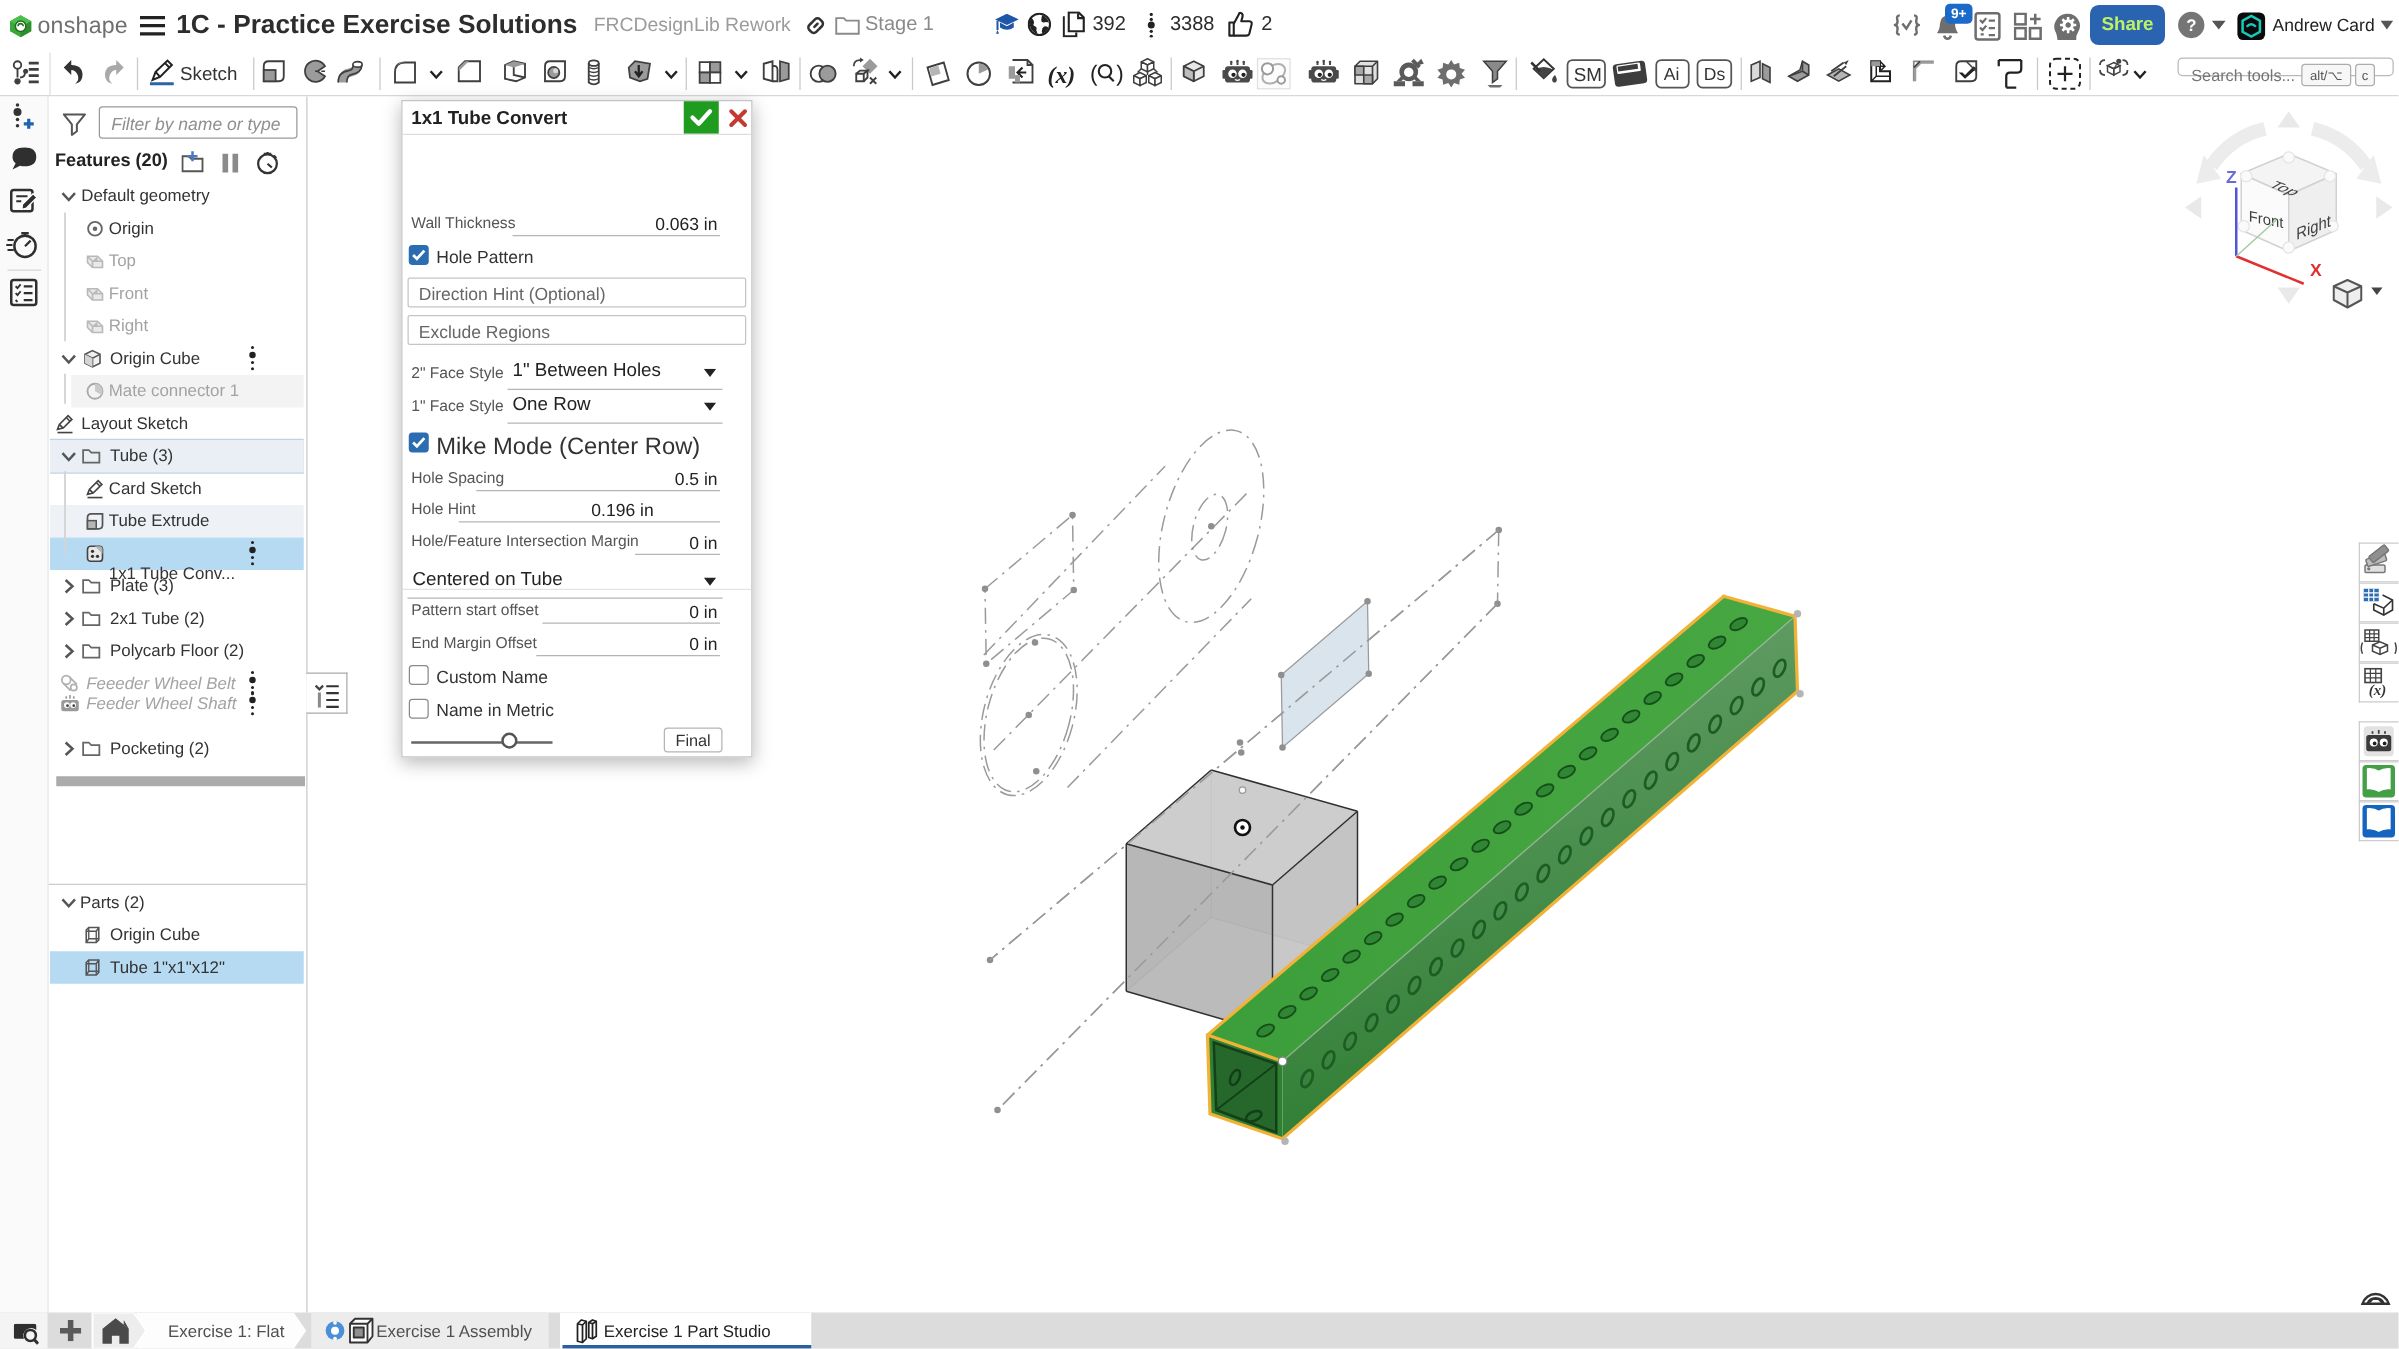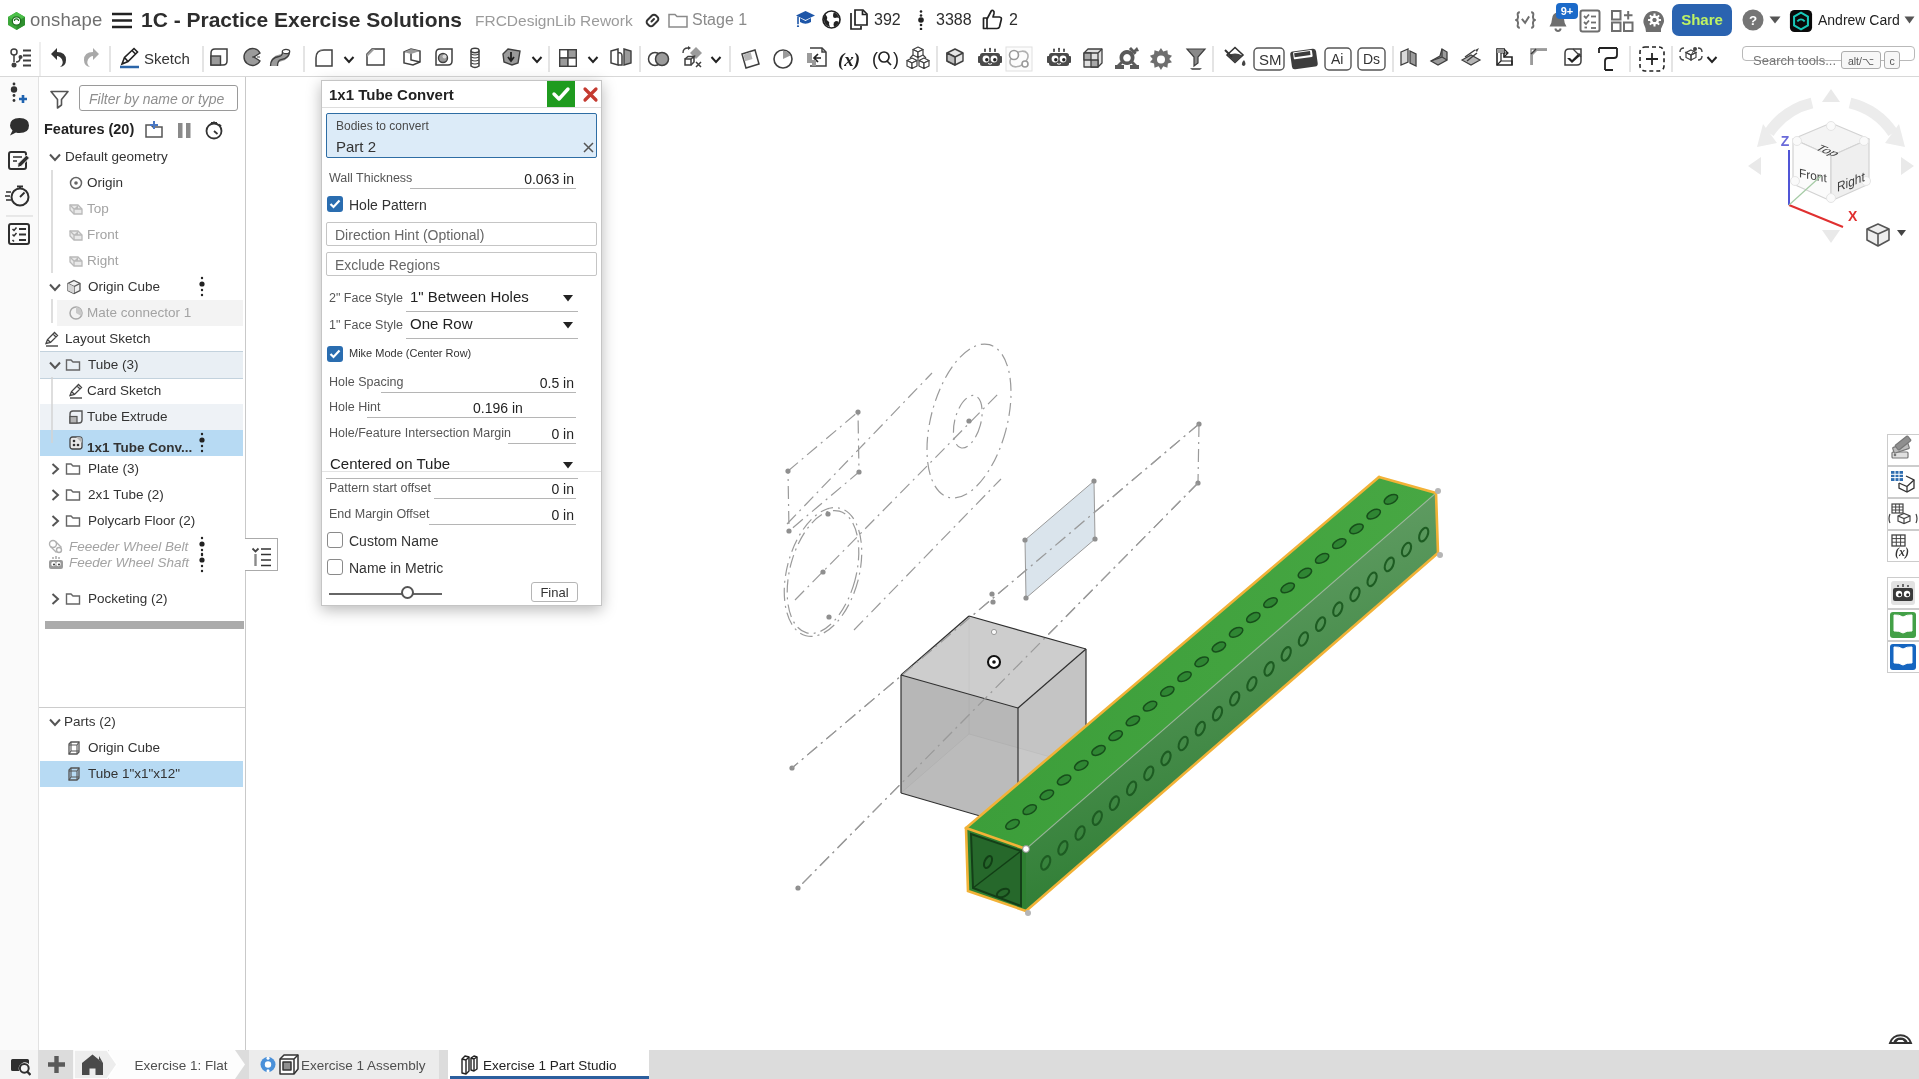--- a/index.html
+++ b/index.html
@@ -831,21 +831,21 @@
       <div class="ab" style="left:1px;top:353px;width:203px;height:26px;background:#b7daf3;">
         <span class="ab" style="left:28px;top:0;width:16px;height:26px;">
           <svg width="16" height="16" viewBox="0 0 16 16" style="position:absolute;top:50%;transform:translateY(-50%);">
             <rect x="2" y="2" width="12" height="12" rx="2.5" fill="#e8e8e8" stroke="#444" stroke-width="1.3"></rect>
             <path d="M8 2 L14 8 L14 4.5 Q14 2 11.5 2 Z" fill="#b5b5b5"></path>
             <circle cx="6" cy="6" r="1.3" fill="#333"></circle>
             <circle cx="10" cy="10" r="1.3" fill="#333"></circle>
             <circle cx="6" cy="10" r="1.3" fill="#333"></circle>
           </svg>
         </span>
-        <span class="ab" style="left:47px;top:5px;line-height:26px;color:#333;white-space:nowrap;font-weight:bold;">1x1 Tube Conv...</span>
+        <span class="ab" style="left:47px;top:16px;line-height:26px;color:#333;white-space:nowrap;font-weight:normal;">1x1 Tube Conv...</span>
         <span class="ab" style="left:158px;top:2px;width:8px;height:22px;">
           <svg width="8" height="22" viewBox="0 0 8 22" style="position:absolute;top:50%;transform:translateY(-50%);">
             <g fill="#222">
               <circle cx="4" cy="2" r="1.2"></circle>
               <circle cx="4" cy="8" r="2.6"></circle>
               <circle cx="4" cy="14" r="1.2"></circle>
               <circle cx="4" cy="19" r="1.2"></circle>
             </g>
           </svg>
         </span>
@@ -984,27 +984,20 @@
       </svg></div>
     <div class="ab" style="left:321px;top:80px;width:281px;height:526px;background:#fff;border:1px solid #c5c5c5;box-shadow:0 4px 14px rgba(0,0,0,0.28);z-index:20;font-size:13px;color:#333;">
       <div class="ab" style="left:7px;top:5px;font-size:15px;font-weight:bold;color:#222;">1x1 Tube Convert</div>
       <div class="ab" style="left:225px;top:0;width:28px;height:26px;background:#1f9b1f;"><svg width="28" height="26" viewBox="0 0 28 26">
           <path d="M7 13 L12 18 L21 8" fill="none" stroke="#fff" stroke-width="3.4" stroke-linecap="round" stroke-linejoin="round"></path>
         </svg></div>
       <svg class="ab" style="left:260px;top:5px;" width="17" height="17" viewBox="0 0 17 17">
         <path d="M3 3 L14 14 M14 3 L3 14" stroke="#c43a30" stroke-width="3.2" stroke-linecap="round"></path>
       </svg>
       <div class="ab" style="left:0;top:26px;width:279px;border-top:1px solid #ddd;"></div>
-      <div class="ab" style="left:4px;top:32px;width:271px;height:45px;background:#dcebf8;border:1px solid #2e6da4;border-radius:2px;">
-        <span class="ab" style="left:9px;top:5px;font-size:12px;color:#4a4a4a;">Bodies to convert</span>
-        <span class="ab" style="left:9px;top:24px;font-size:15px;color:#333;">Part 2</span>
-        <svg class="ab" style="left:256px;top:28px;" width="11" height="11">
-          <path d="M1 1 L10 10 M10 1 L1 10" stroke="#555" stroke-width="1.5"></path>
-        </svg>
-      </div>
       <div class="ab" style="left:7px;top:90px;font-size:12.5px;color:#555;">Wall Thickness</div>
       <div class="ab" style="left:88px;top:107px;width:166px;border-bottom:1px solid #b5b5b5;"></div>
       <div class="ab" style="left:100px;top:90px;width:152px;text-align:right;font-size:14px;color:#222;">0.063 in</div>
       <div class="ab" style="left:5px;top:115px;width:16px;height:16px;background:#2a6db0;border-radius:3px;"><svg width="16" height="16" viewBox="0 0 16 16">
           <path d="M3.5 8 L6.5 11 L12.5 4.5" fill="none" stroke="#fff" stroke-width="2.2"></path>
         </svg></div>
       <div class="ab" style="left:27px;top:116px;font-size:14px;color:#333;">Hole Pattern</div>
       <div class="ab" style="left:4px;top:141px;width:271px;height:24px;border:1px solid #c5c5c5;border-radius:2px;">
         <span class="ab" style="left:8px;top:4px;font-size:14px;color:#666;">Direction Hint (Optional)</span>
       </div>
@@ -1019,21 +1012,21 @@
       <div class="ab" style="left:84px;top:230px;width:172px;border-bottom:1px solid #b5b5b5;"></div>
       <div class="ab" style="left:7px;top:237px;font-size:12.5px;color:#555;">1" Face Style</div>
       <div class="ab" style="left:88px;top:234px;font-size:15px;color:#222;">One Row</div>
       <svg class="ab" style="left:241px;top:241px;" width="10" height="7">
         <path d="M0 0 H10 L5 6.5 Z" fill="#222"></path>
       </svg>
       <div class="ab" style="left:84px;top:257px;width:172px;border-bottom:1px solid #b5b5b5;"></div>
       <div class="ab" style="left:5px;top:265px;width:16px;height:16px;background:#2a6db0;border-radius:3px;"><svg width="16" height="16" viewBox="0 0 16 16">
           <path d="M3.5 8 L6.5 11 L12.5 4.5" fill="none" stroke="#fff" stroke-width="2.2"></path>
         </svg></div>
-      <div class="ab" style="left:27px;top:266px;font-size:11px;color:#333;">Mike Mode (Center Row)</div>
+      <div class="ab" style="left:27px;top:266px;font-size:19px;color:#333;">Mike Mode (Center Row)</div>
       <div class="ab" style="left:7px;top:294px;font-size:12.5px;color:#555;">Hole Spacing</div>
       <div class="ab" style="left:59px;top:311px;width:195px;border-bottom:1px solid #b5b5b5;"></div>
       <div class="ab" style="left:100px;top:294px;width:152px;text-align:right;font-size:14px;color:#222;">0.5 in</div>
       <div class="ab" style="left:7px;top:319px;font-size:12.5px;color:#555;">Hole Hint</div>
       <div class="ab" style="left:45px;top:336px;width:209px;border-bottom:1px solid #b5b5b5;"></div>
       <div class="ab" style="left:100px;top:319px;width:152px;text-align:center;font-size:14px;color:#222;">0.196 in</div>
       <div class="ab" style="left:7px;top:345px;font-size:12.5px;color:#555;">Hole/Feature Intersection Margin</div>
       <div class="ab" style="left:186px;top:362px;width:68px;border-bottom:1px solid #b5b5b5;"></div>
       <div class="ab" style="left:100px;top:345px;width:152px;text-align:right;font-size:14px;color:#222;">0 in</div>
       <div class="ab" style="left:8px;top:374px;font-size:15px;color:#222;">Centered on Tube</div>

